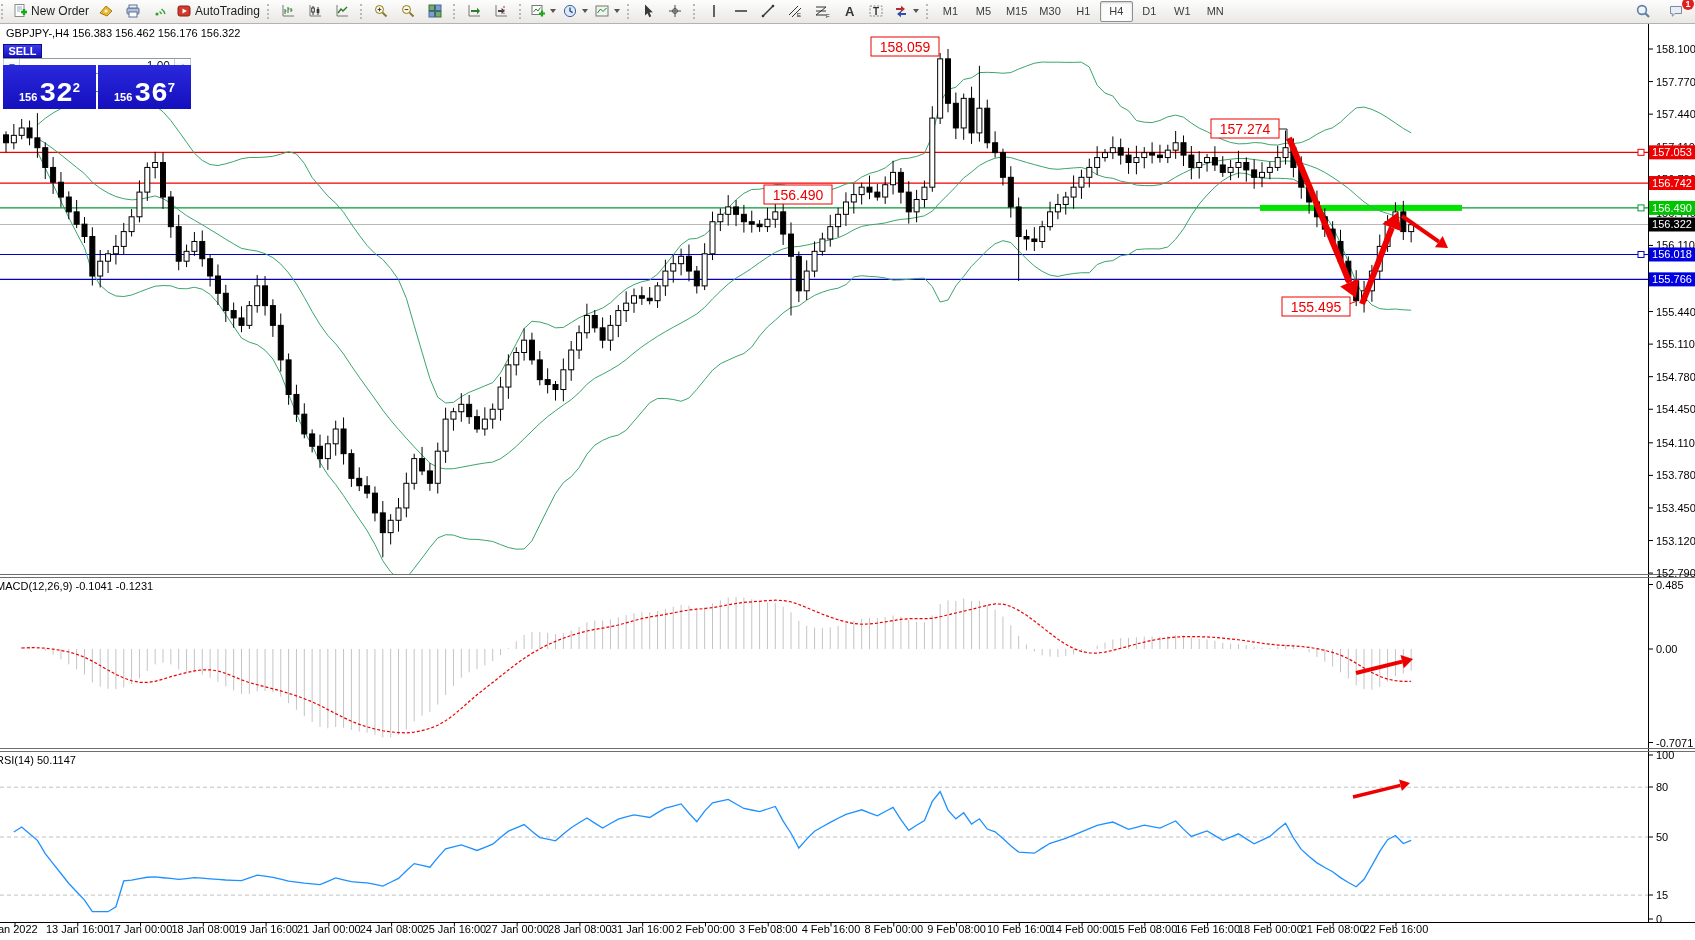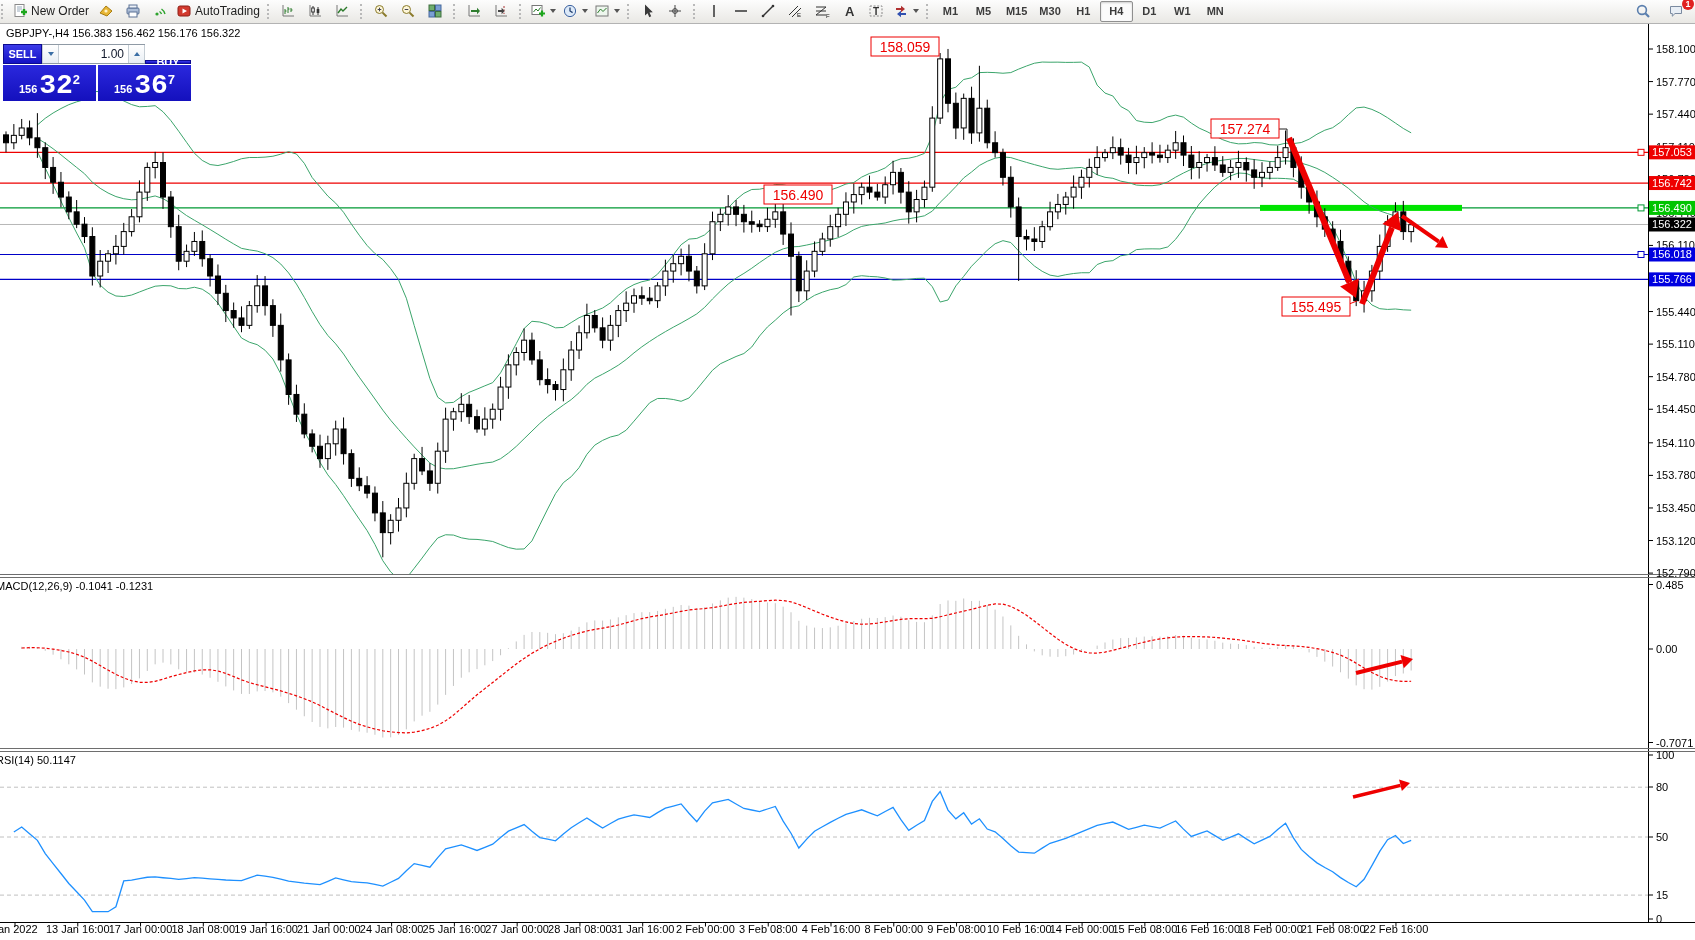--- a/index.html
+++ b/index.html
@@ -7,43 +7,43 @@
   
   .toolbar{position:absolute;left:0;top:0;width:1695px;height:23px;z-index:10;
     background:linear-gradient(#fdfdfd,#e9e8e4);border-bottom:1px solid #b3b3b3;
     display:flex;align-items:flex-start;font-size:12px;color:#222;}
   .tb-group{display:flex;align-items:center;height:22px;padding:0 3px 0 1px;}
   .tb-group:before{content:"";width:3px;height:15px;margin-right:3px;border-left:2px dotted #b9b9b9;}
   .tbtn{height:19px;min-width:21px;display:flex;align-items:center;justify-content:center;
     padding:0 2px;border:1px solid transparent;border-radius:2px;gap:3px;cursor:default;}
   .tbtn.active{border:1px solid #8f8f8f;background:#fbfbfb;box-shadow:inset 0 1px 2px rgba(0,0,0,.18);}
   .tbtn .lbl{white-space:nowrap;}
-  .tf .tbtn{font-weight:bold;font-size:11px;color:#3c3c3c;padding:0 5px;}
+  .tf .tbtn{font-weight:normal;font-size:11px;color:#3c3c3c;padding:0 5px;}
   .caret{width:0;height:0;border-left:3px solid transparent;border-right:3px solid transparent;
     border-top:4px solid #555;margin-left:1px;}
   .tb-right{position:absolute;right:6px;top:0;height:22px;display:flex;align-items:center;gap:6px;}
   .chat-wrap{position:relative;}
   .chat-badge{position:absolute;right:-6px;top:-4px;background:#e02020;color:#fff;font-size:9px;
     font-weight:bold;border-radius:50%;width:12px;height:12px;display:flex;align-items:center;justify-content:center;}
   
   .symbol-header{position:absolute;left:6px;top:27px;z-index:5;font-size:11px;font-weight:normal;color:#000;}
   .panel-label{position:absolute;left:-4px;z-index:5;font-size:11px;color:#000;}
   #macd-label{top:580px;} #rsi-label{top:754px;}
   
   .trade-panel{position:absolute;left:3px;top:44px;width:188px;z-index:6;}
-  .tp-row1{display:flex;height:20px;}
+  .tp-row1{display:flex;height:20px;flex-direction:column;}
   .btn-sell,.btn-buy{background:linear-gradient(#3c3ce9,#1512c4);color:#fff;font-weight:bold;
     font-size:11px;display:flex;align-items:center;justify-content:center;border:1px solid #0d0b90;}
   .btn-sell{width:37px;} .btn-buy{width:44px;margin-top:16px;}
   .vol-wrap{flex:1;display:flex;border-top:1px solid #8f9aa5;border-bottom:1px solid #8f9aa5;background:#fff;}
   .spin{width:15px;display:flex;align-items:center;justify-content:center;border-left:1px solid #c5cdd4;border-right:1px solid #c5cdd4;background:linear-gradient(#fff,#e8eef4);}
   .spin .c{width:0;height:0;border-left:3px solid transparent;border-right:3px solid transparent;}
   .spin .up{border-bottom:4px solid #3a6ea5;} .spin .dn{border-top:4px solid #3a6ea5;}
   .vol-val{flex:1;display:flex;align-items:center;justify-content:flex-end;padding-right:4px;font-size:12px;color:#0f172a;}
-  .tp-row2{display:flex;height:36px;margin-top:1px;gap:2px;}
+  .tp-row2{display:flex;height:44px;margin-top:1px;gap:2px;}
   .price-box{flex:1;background:linear-gradient(#2a28dd,#1410bd);color:#fff;display:flex;
     align-items:flex-end;justify-content:center;padding-bottom:2px;}
   .pb-small{font-size:11px;font-weight:bold;margin:0 2px 4px 0;}
   .pb-big{font-size:28px;font-weight:bold;line-height:26px;font-family:Liberation Mono, monospace;}
   .pb-sup{font-size:13px;font-weight:bold;margin-bottom:12px;}
   svg text{font-family:"Liberation Sans","DejaVu Sans",sans-serif;}
 </style>
 </head>
 <body>
 

